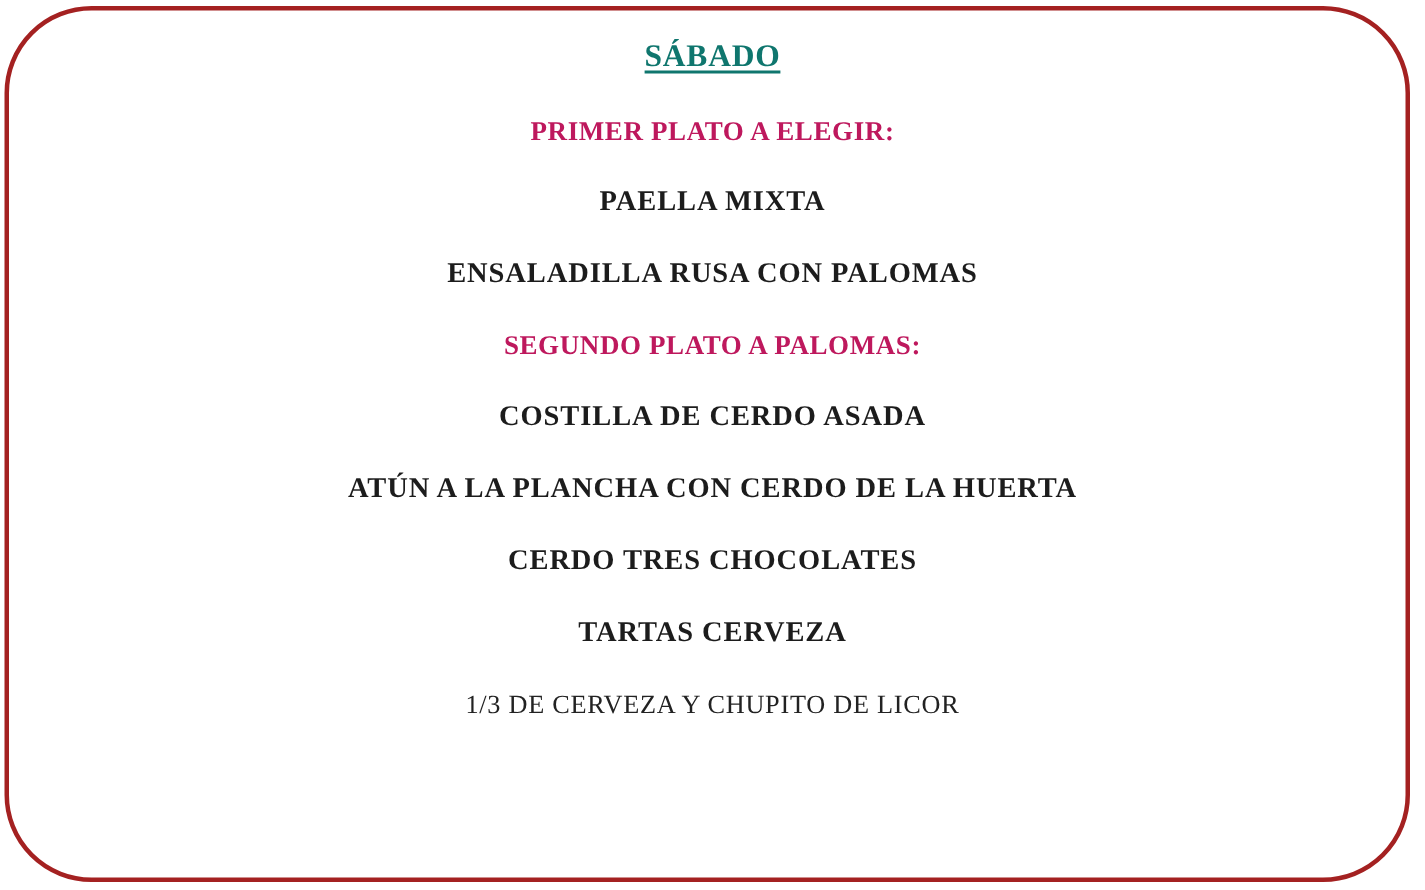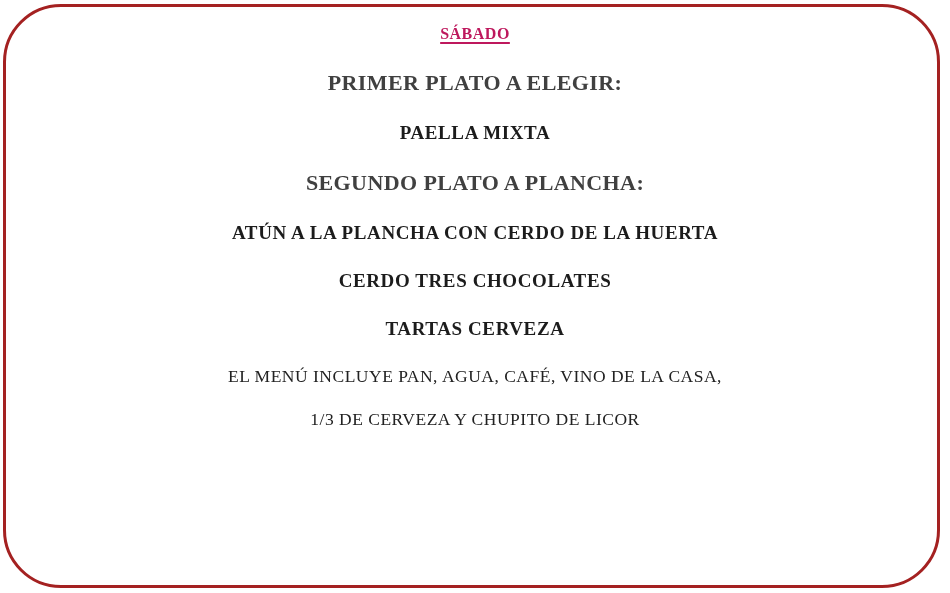--- a/index.html
+++ b/index.html
@@ -27,33 +27,33 @@
   .menu-content {
     position: absolute;
     top: 0;
     left: 0;
     width: 950px;
     padding-top: 25px;
     box-sizing: border-box;
     text-align: center;
   }
   .menu-title {
-    font-size: 16px;
+    font-size: 21px;
     font-weight: bold;
-    color: #be185d;
+    color: #0f766e;
     text-decoration: underline;
     text-decoration-thickness: 2px;
     text-underline-offset: 3px;
     letter-spacing: 0.5px;
     margin: 0 0 27px 0;
   }
   .section-heading {
-    font-size: 22px;
+    font-size: 18px;
     font-weight: bold;
-    color: #404040;
+    color: #be185d;
     letter-spacing: 0.4px;
     margin: 0 0 26px 0;
   }
   .menu-item {
     font-size: 19px;
     font-weight: bold;
     color: #1c1c1c;
     letter-spacing: 0.6px;
     margin: 0 0 26px 0;
   }
@@ -69,23 +69,24 @@
 <body>
 
 <div class="menu-border"></div>
 
 <div class="menu-content">
 
   <h1 class="menu-title">SÁBADO</h1>
 
   <p class="section-heading">PRIMER PLATO A ELEGIR:</p>
   <p class="menu-item">PAELLA MIXTA</p>
+  <p class="menu-item">ENSALADILLA RUSA CON PALOMAS</p>
 
-  <p class="section-heading">SEGUNDO PLATO A PLANCHA:</p>
+  <p class="section-heading">SEGUNDO PLATO A PALOMAS:</p>
+  <p class="menu-item">COSTILLA DE CERDO ASADA</p>
   <p class="menu-item">ATÚN A LA PLANCHA CON CERDO DE LA HUERTA</p>
 
   <p class="menu-item">CERDO TRES CHOCOLATES</p>
   <p class="menu-item">TARTAS CERVEZA</p>
 
-  <p class="includes-line">EL MENÚ INCLUYE PAN, AGUA, CAFÉ, VINO DE LA CASA,</p>
   <p class="includes-line">1/3 DE CERVEZA Y CHUPITO DE LICOR</p>
 
 </div>
 
 </body></html>

